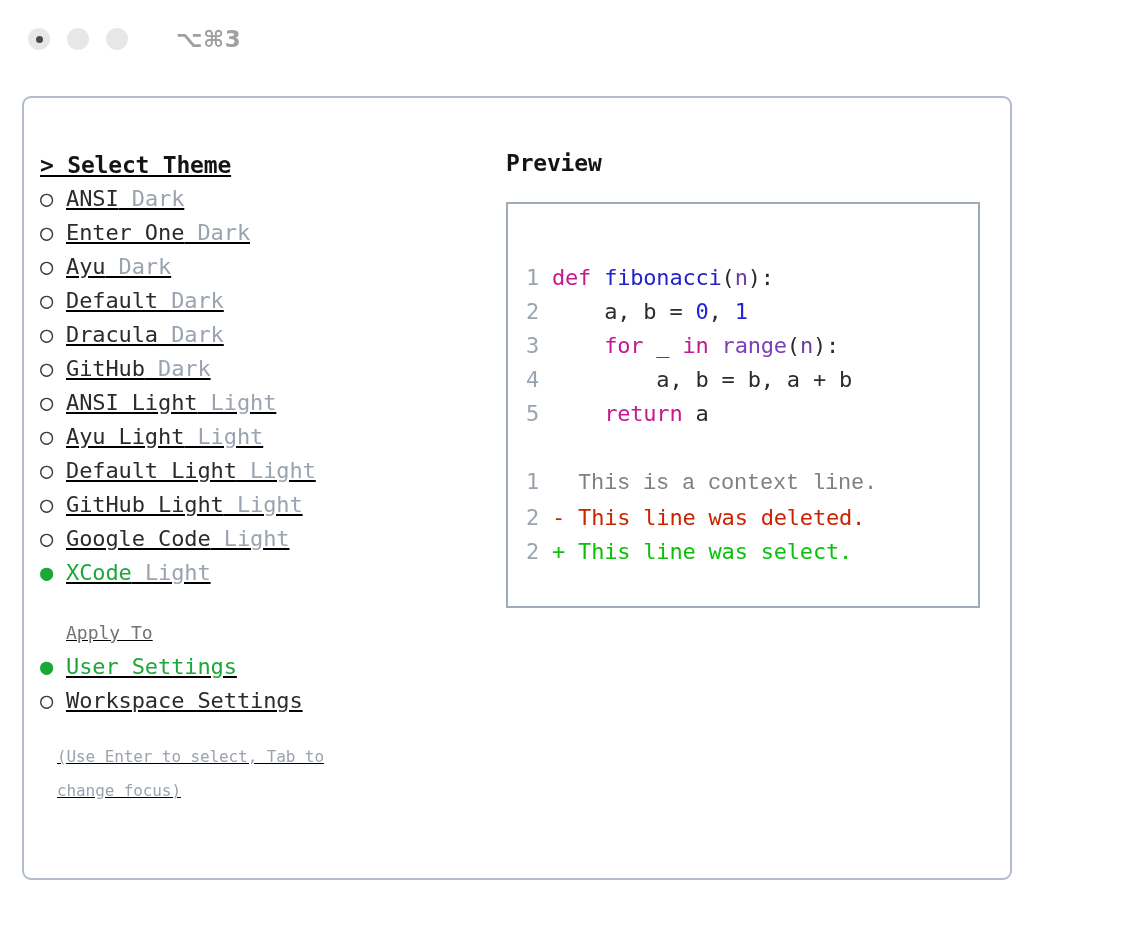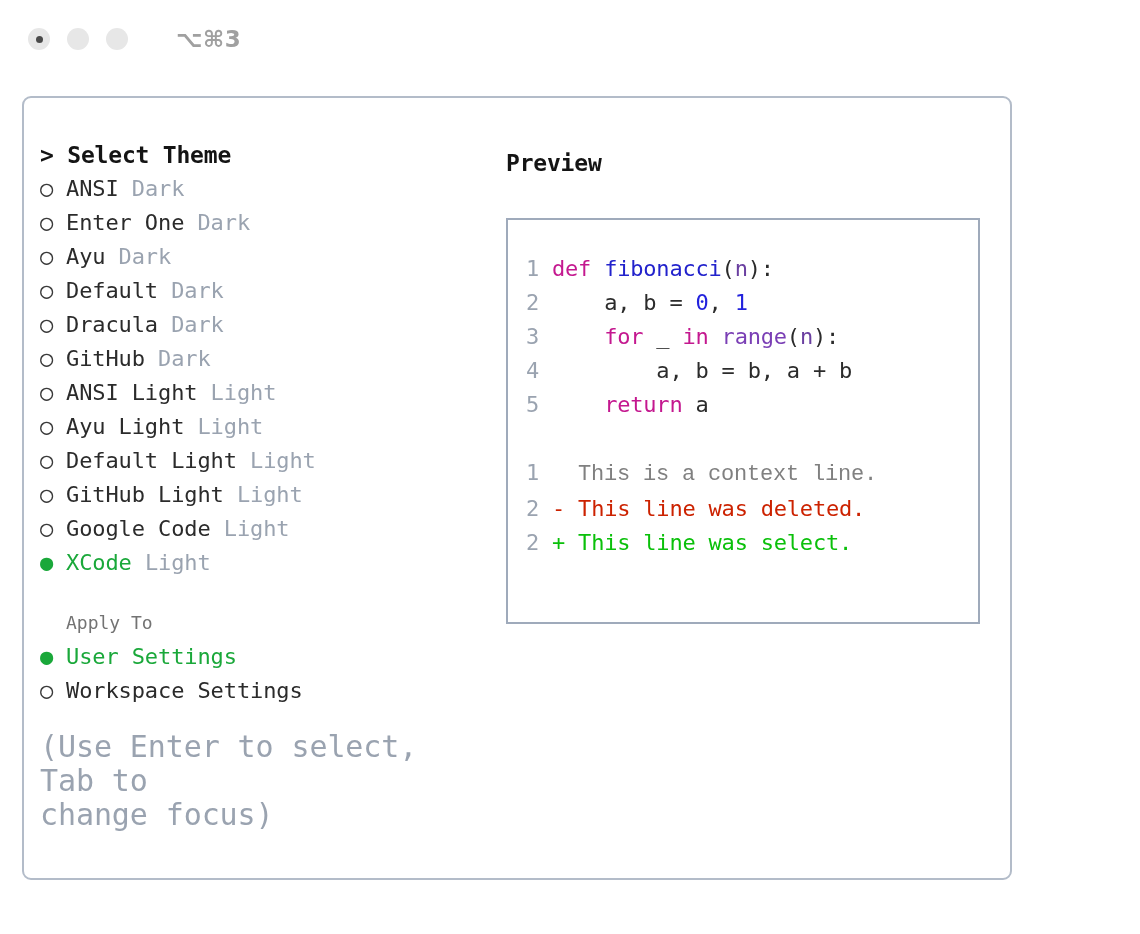--- a/index.html
+++ b/index.html
@@ -73,22 +73,23 @@
     border: 2px solid #b3bcc9;
     border-radius: 9px;
     background: #ffffff;
     box-sizing: border-box;
   }
 
   
   .left-col {
     position: absolute;
     left: 16px;
-    top: 40px;
+    top: 50px;
     width: 440px;
+    text-decoration: underline;
   }
 
   .section-header {
     font-size: 23px;
     font-weight: bold;
     color: #141414;
     line-height: 34px;
     white-space: pre;
     letter-spacing: -0.2px;
   }
@@ -126,49 +127,50 @@
 
   .apply-header {
     font-size: 18px;
     line-height: 34px;
     color: #737373;
     white-space: pre;
     padding-left: 26px;
   }
 
   .hint {
-    font-size: 30px;
+    font-size: 16px;
     line-height: 34px;
     color: #9aa3b0;
     width: 410px;
     letter-spacing: -0.1px;
+    margin-left: 17px;
   }
 
   
   .right-col {
     position: absolute;
     left: 482px;
     top: 48px;
     width: 490px;
   }
   .preview-title {
     font-size: 23px;
     font-weight: bold;
     color: #141414;
     line-height: 34px;
     letter-spacing: -0.2px;
   }
   .preview-box {
-    margin-top: 38px;
+    margin-top: 22px;
     width: 474px;
     height: 406px;
     border: 2px solid #9faabb;
     box-sizing: border-box;
     background: #ffffff;
-    padding: 32px 0 0 18px;
+    padding: 57px 0 0 18px;
   }
   .code-line {
     font-size: 22px;
     line-height: 34px;
     white-space: pre;
     letter-spacing: -0.2px;
   }
   .ln {
     color: #9aa3b0;
     display: inline-block;

